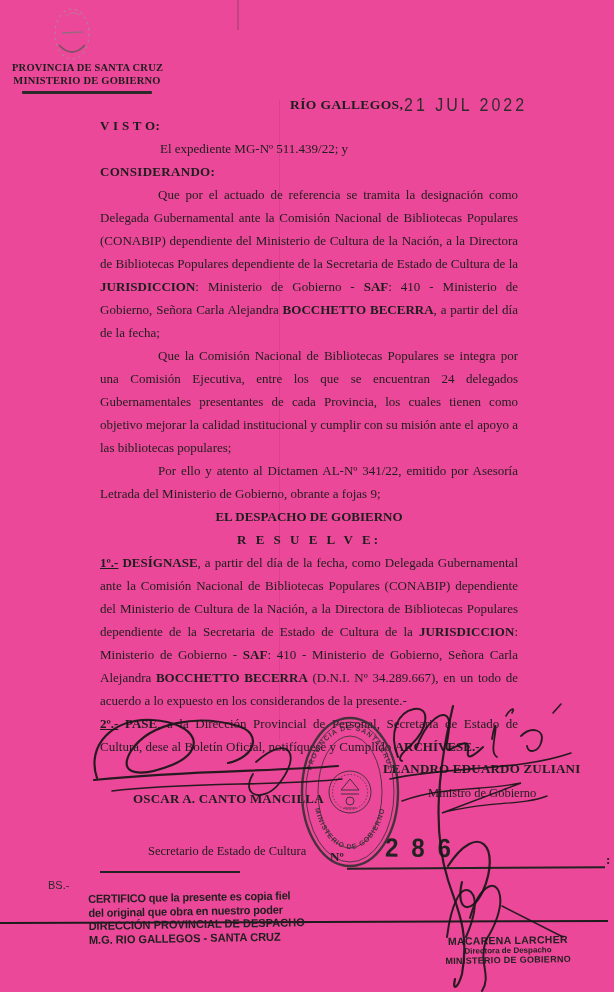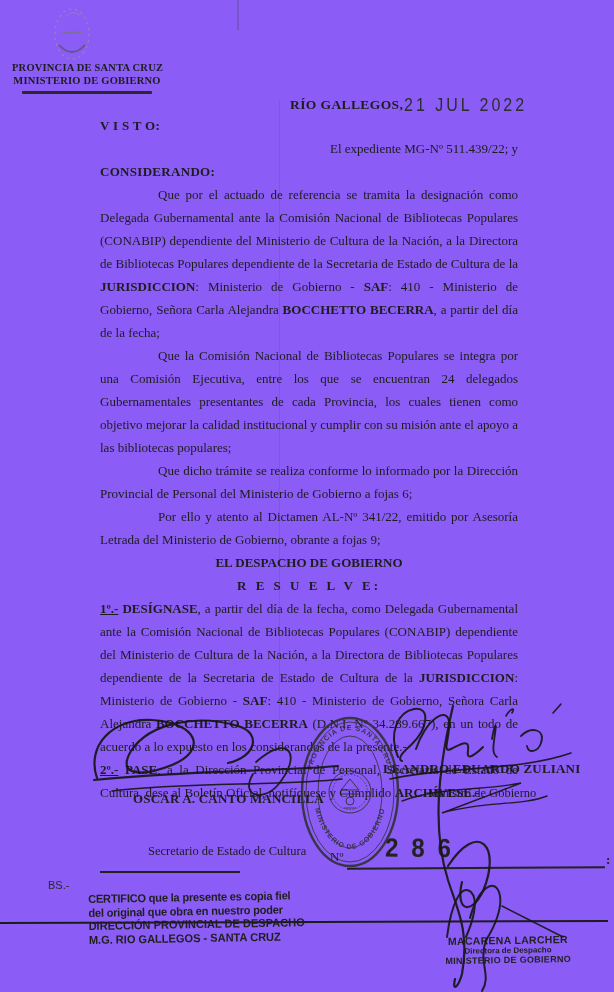--- a/index.html
+++ b/index.html
@@ -1,48 +1,48 @@
 <!DOCTYPE html>
 <html><head>
 <meta charset="utf-8">
 <style>
   html,body{margin:0;padding:0;background:#e8e8e8;}
   .page{
     position:relative;width:614px;height:992px;margin:0 auto;
-    background:#8b5cf6;overflow:hidden;
+    background:#ec4899;overflow:hidden;
     font-family:"Liberation Serif",serif;color:#1d1d1d;
   }
   
   .letterhead{position:absolute;left:12px;top:62px;width:150px;text-align:center;}
   .letterhead .lh-line{font-size:10.5px;font-weight:bold;line-height:12.5px;letter-spacing:.2px;white-space:nowrap;}
   .lh-rule{height:3px;background:#2a2a2a;width:130px;margin:4px auto 0 auto;border-radius:1px;}
   
   .place{position:absolute;left:290px;top:97px;font-size:13.5px;font-weight:bold;letter-spacing:.4px;}
   .date-stamp{
     position:absolute;left:404px;top:94px;
     font-family:"Liberation Sans",sans-serif;font-size:16px;letter-spacing:3px;
     color:#2d2d2d;transform:scaleY(1.18);transform-origin:left top;white-space:nowrap;
   }
   
   .doc-body{
     position:absolute;left:100px;top:114px;width:418px;
     font-size:13px;line-height:23px;text-align:justify;
   }
   .doc-body p{margin:0;}
   .sec-label{font-weight:bold;margin-left:5px;text-align:left;letter-spacing:.3px;}
-  .single-indent{text-indent:60px;text-align:right;}
+  .single-indent{text-indent:60px;text-align:left;}
   .para{text-indent:58px;}
   .center-bold{text-align:center;font-weight:bold;}
   .center-spaced{text-align:center;font-weight:bold;letter-spacing:3px;}
   
   .sig-name{position:absolute;font-size:13px;font-weight:bold;white-space:nowrap;letter-spacing:.2px;}
   .sig-title{position:absolute;font-size:12.5px;white-space:nowrap;}
   
   .res-label{position:absolute;left:102px;top:856px;font-size:14px;font-weight:bold;letter-spacing:4px;white-space:nowrap;}
-  .res-no{position:absolute;left:330px;top:849px;font-size:13px;font-weight:normal;}
+  .res-no{position:absolute;left:330px;top:849px;font-size:13px;font-weight:bold;}
   .res-colon{position:absolute;left:606px;top:852px;font-size:13px;font-weight:bold;}
   .res-underline-left{position:absolute;left:100px;top:871px;width:140px;height:2px;background:#222;}
   .res-underline-right{position:absolute;left:347px;top:867px;width:258px;height:2px;background:#222;transform:rotate(-.3deg);}
   .res-number{
     position:absolute;left:385px;top:834px;
     font-family:"Liberation Sans",sans-serif;font-size:24px;font-weight:600;
     letter-spacing:13px;color:#222;transform:rotate(.6deg) scaleY(1.1);white-space:nowrap;
   }
   .bs-label{position:absolute;left:48px;top:879px;font-size:11px;font-weight:normal;font-family:"Liberation Sans",sans-serif;color:#2a2a2a;}
   .big-rule{position:absolute;left:0;top:921px;width:608px;height:2px;background:#1c1c1c;transform:rotate(-.2deg);}
@@ -82,21 +82,20 @@
 
   <div class="place">RÍO GALLEGOS,</div>
   <div class="date-stamp">21 JUL 2022</div>
 
   <div class="doc-body">
     <p class="sec-label">V I S T O:</p>
     <p class="single-indent">El expediente MG-Nº 511.439/22; y</p>
     <p class="sec-label">CONSIDERANDO:</p>
     <p class="para"><span>Que por el actuado de referencia se tramita la designación como Delegada Gubernamental ante la Comisión Nacional de Bibliotecas Populares (CONABIP) dependiente del Ministerio de Cultura de la Nación, a la Directora de Bibliotecas Populares dependiente de la Secretaria de Estado de Cultura de la </span><span style="font-weight: bold;">JURISDICCION</span><span>: Ministerio de Gobierno - </span><span style="font-weight: bold;">SAF</span><span>: 410 - Ministerio de Gobierno, Señora Carla Alejandra </span><span style="font-weight: bold;">BOCCHETTO BECERRA</span><span>, a partir del día de la fecha;</span></p>
     <p class="para"><span>Que la Comisión Nacional de Bibliotecas Populares se integra por una Comisión Ejecutiva, entre los que se encuentran 24 delegados Gubernamentales presentantes de cada Provincia, los cuales tienen como objetivo mejorar la calidad institucional y cumplir con su misión ante el apoyo a las bibliotecas populares;</span></p>
-    <p class="para"><span>Que dicho trámite se realiza conforme lo informado por la Dirección Provincial de Personal del Ministerio de Gobierno a fojas 6;</span></p>
     <p class="para"><span>Por ello y atento al Dictamen AL-Nº 341/22, emitido por Asesoría Letrada del Ministerio de Gobierno, obrante a fojas 9;</span></p>
     <p class="center-bold">EL DESPACHO DE GOBIERNO</p>
     <p class="center-spaced">R E S U E L V E:</p>
     <p><span style="font-weight: bold; text-decoration: underline;">1º.-</span><span> </span><span style="font-weight: bold;">DESÍGNASE</span><span>, a partir del día de la fecha, como Delegada Gubernamental ante la Comisión Nacional de Bibliotecas Populares (CONABIP) dependiente del Ministerio de Cultura de la Nación, a la Directora de Bibliotecas Populares dependiente de la Secretaria de Estado de Cultura de la </span><span style="font-weight: bold;">JURISDICCION</span><span>: Ministerio de Gobierno - </span><span style="font-weight: bold;">SAF</span><span>: 410 - Ministerio de Gobierno, Señora Carla Alejandra </span><span style="font-weight: bold;">BOCCHETTO BECERRA</span><span> (D.N.I. Nº 34.289.667), en un todo de acuerdo a lo expuesto en los considerandos de la presente.-</span></p>
     <p><span style="font-weight: bold; text-decoration: underline;">2º.-</span><span> </span><span style="font-weight: bold;">PASE</span><span>, a la Dirección Provincial de Personal, Secretaria de Estado de Cultura, dese al Boletín Oficial, notifíquese y Cumplido </span><span style="font-weight: bold;">ARCHÍVESE.-</span></p>
   </div>
 
   <div class="sig-name" style="left:383px;top:761px;">LEANDRO EDUARDO ZULIANI</div>
   <div class="sig-title" style="left:428px;top:786px;">Ministro de Gobierno</div>
   <div class="sig-name" style="left:133px;top:791px;">OSCAR A. CANTO MANCILLA</div>

